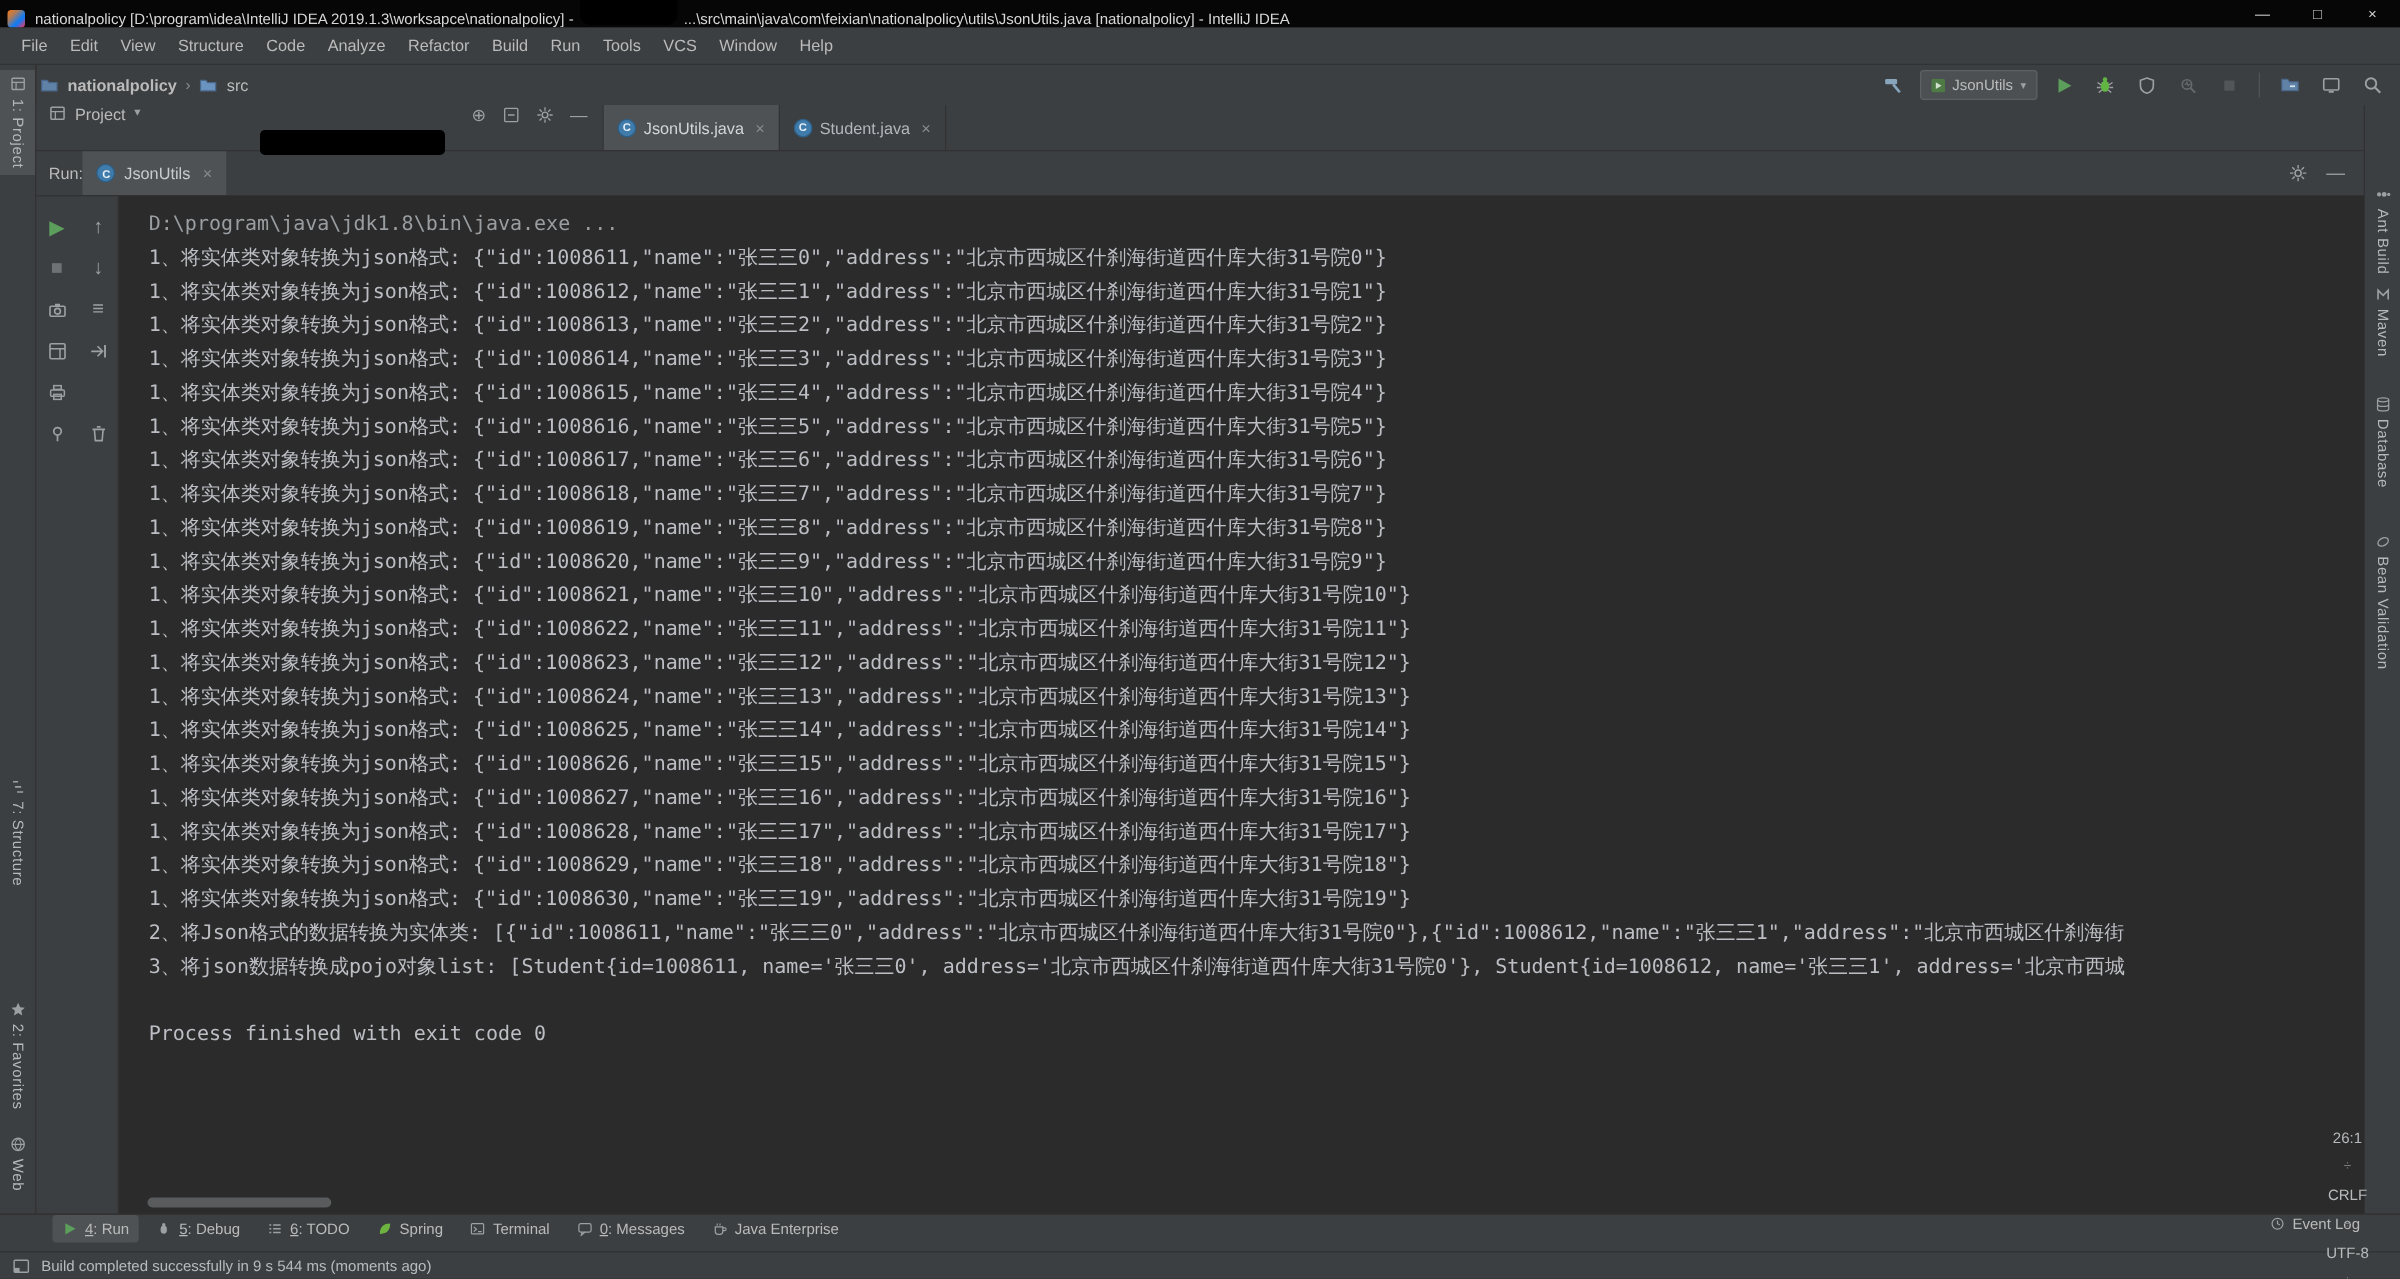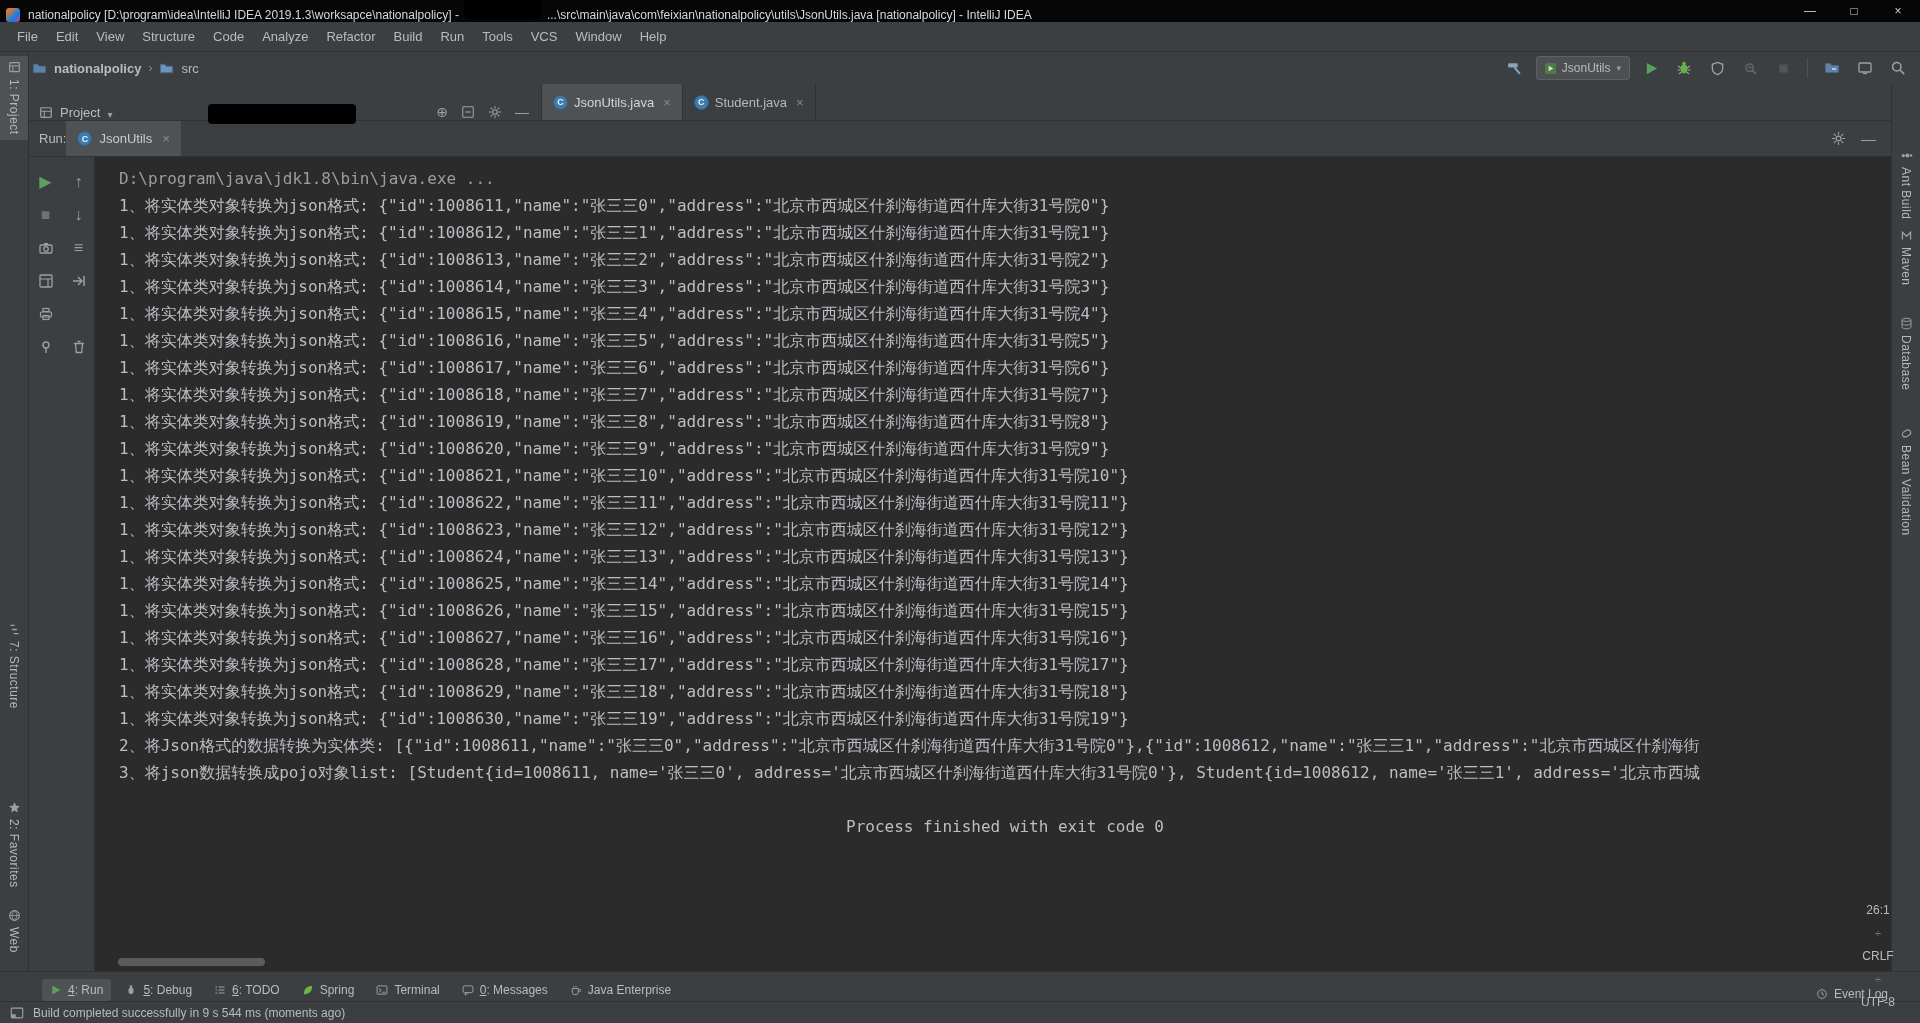--- a/index.html
+++ b/index.html
@@ -31,21 +31,21 @@
 
   
   .stripe-left{position:absolute;left:0;top:52px;width:29px;height:919px;background:#3c3f41;border-right:1px solid #323232;}
   .stripe-right{position:absolute;left:1891px;top:84px;width:29px;height:887px;background:#3c3f41;border-left:1px solid #323232;}
   .stripe-btn{position:absolute;left:0;width:28px;display:flex;flex-direction:column;align-items:center;gap:5px;color:#b6b9bb;font-size:12px;padding:5px 0;}
   .stripe-btn.pressed{background:#4e5254;}
   .vtext{writing-mode:vertical-rl;letter-spacing:.5px;white-space:nowrap;}
 
   
   .row-tabs{position:absolute;left:29px;top:84px;width:1862px;height:37px;background:#3c3f41;border-bottom:1px solid #323232;display:flex;align-items:stretch;}
-  .project-header{width:513px;display:flex;align-items:flex-end;gap:7px;padding-left:10px;font-size:13px;color:#bbbbbb;border-right:1px solid #323232;}
+  .project-header{width:454px;display:flex;align-items:flex-start;gap:7px;padding-left:10px;font-size:13px;color:#bbbbbb;border-right:1px solid #323232;}
   .ph-caret{font-size:10px;color:#9da0a3;}
   .ph-icons{margin-left:auto;display:flex;align-items:center;gap:13px;padding-right:12px;color:#9da0a3;font-size:14px;}
   .tabs{display:flex;align-items:stretch;}
   .tab{display:flex;align-items:center;gap:6px;padding:0 11px;font-size:13px;color:#b4b8bc;border-right:1px solid #323232;}
   .tab.selected{background:#4e5254;color:#d3d5d7;}
   .tab-close{color:#878c8f;font-size:13px;margin-left:3px;}
   .cls-icon{width:15px;height:15px;border-radius:50%;background:#3f7cac;border:1px solid #2e5f86;color:#e8f1f8;font-size:9px;font-weight:bold;display:flex;align-items:center;justify-content:center;flex:none;}
 
   
   .run-header{position:absolute;left:29px;top:121px;width:1862px;height:36px;background:#3c3f41;border-bottom:1px solid #323232;display:flex;align-items:stretch;}
@@ -55,25 +55,25 @@
 
   
   .console{position:absolute;left:29px;top:157px;width:1862px;height:814px;background:#2b2b2b;}
   .runstrip{position:absolute;left:0;top:0;width:66px;height:100%;background:#3c3f41;border-right:1px solid #323232;display:grid;grid-template-columns:33px 33px;grid-auto-rows:33px;justify-items:center;align-items:center;padding-top:8px;}
   .rs{width:24px;height:24px;display:flex;align-items:center;justify-content:center;color:#9da0a3;font-size:16px;border-radius:3px;}
   .rs.play{color:#5c9e5c;}
   .rs.stopped{color:#6e7274;}
   .console-text{position:absolute;left:66px;top:0;right:0;bottom:0;overflow:hidden;padding:8px 0 0 24px;font-family:"DejaVu Sans Mono",monospace;font-size:16px;line-height:27px;color:#bcbec4;}
   .line{white-space:pre;height:27px;}
   .line.cmd{color:#9a9ea1;}
-  .line.exit{margin-top:27px;text-align:center;}
+  .line.exit{margin-top:27px;}
   .hscroll{position:absolute;left:89px;top:801px;width:147px;height:8px;background:#595b5d;border-radius:4px;}
 
   
-  .bottombar{position:absolute;left:0;top:971px;width:1920px;height:30px;background:#3c3f41;border-top:1px solid #323232;display:flex;align-items:flex-end;font-size:12px;color:#bbbbbb;padding:0 12px 0 42px;gap:6px;}
+  .bottombar{position:absolute;left:0;top:971px;width:1920px;height:30px;background:#3c3f41;border-top:1px solid #323232;display:flex;align-items:flex-start;font-size:12px;color:#bbbbbb;padding:0 12px 0 42px;gap:6px;}
   .bb-item{display:flex;align-items:center;gap:6px;padding:4px 8px;border-radius:3px;}
   .bb-item.active{background:#4e5254;}
   .bb-right{margin-left:auto;display:flex;align-items:center;gap:6px;padding-right:20px;}
   .mn{text-decoration:underline;}
 
   
   .statusbar{position:absolute;left:0;top:1001px;width:1920px;height:22px;background:#3c3f41;border-top:1px solid #323232;display:flex;align-items:center;font-size:12px;color:#b8bbbd;padding:0 10px;gap:9px;}
   .sb-right{margin-left:auto;display:flex;align-items:center;gap:10px;padding-right:8px;flex-direction:column;}
   .sb-sep{color:#797c7f;font-size:11px;}
 

